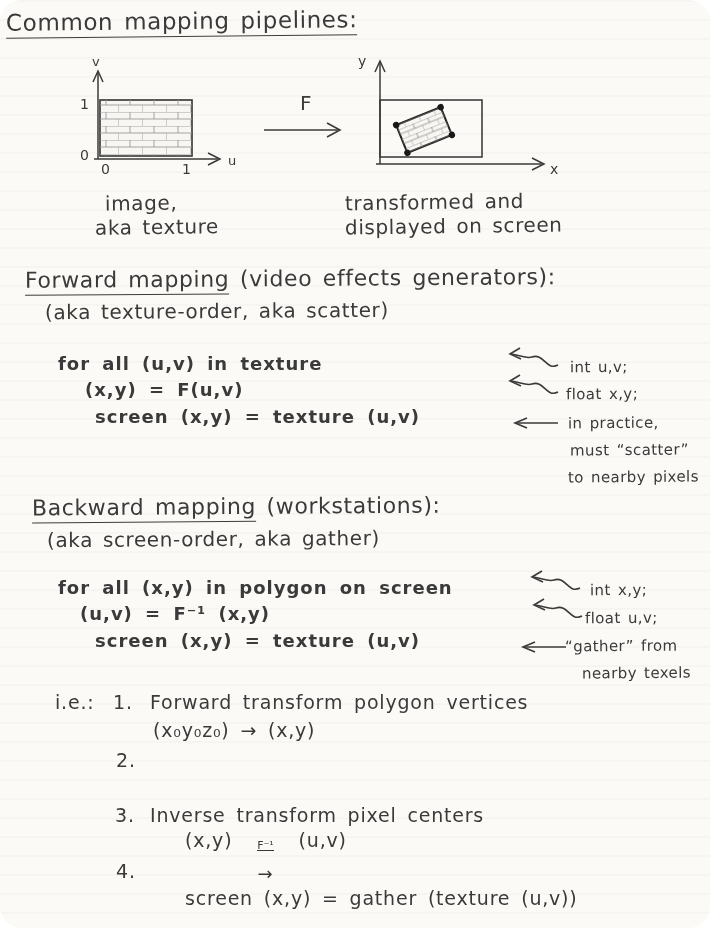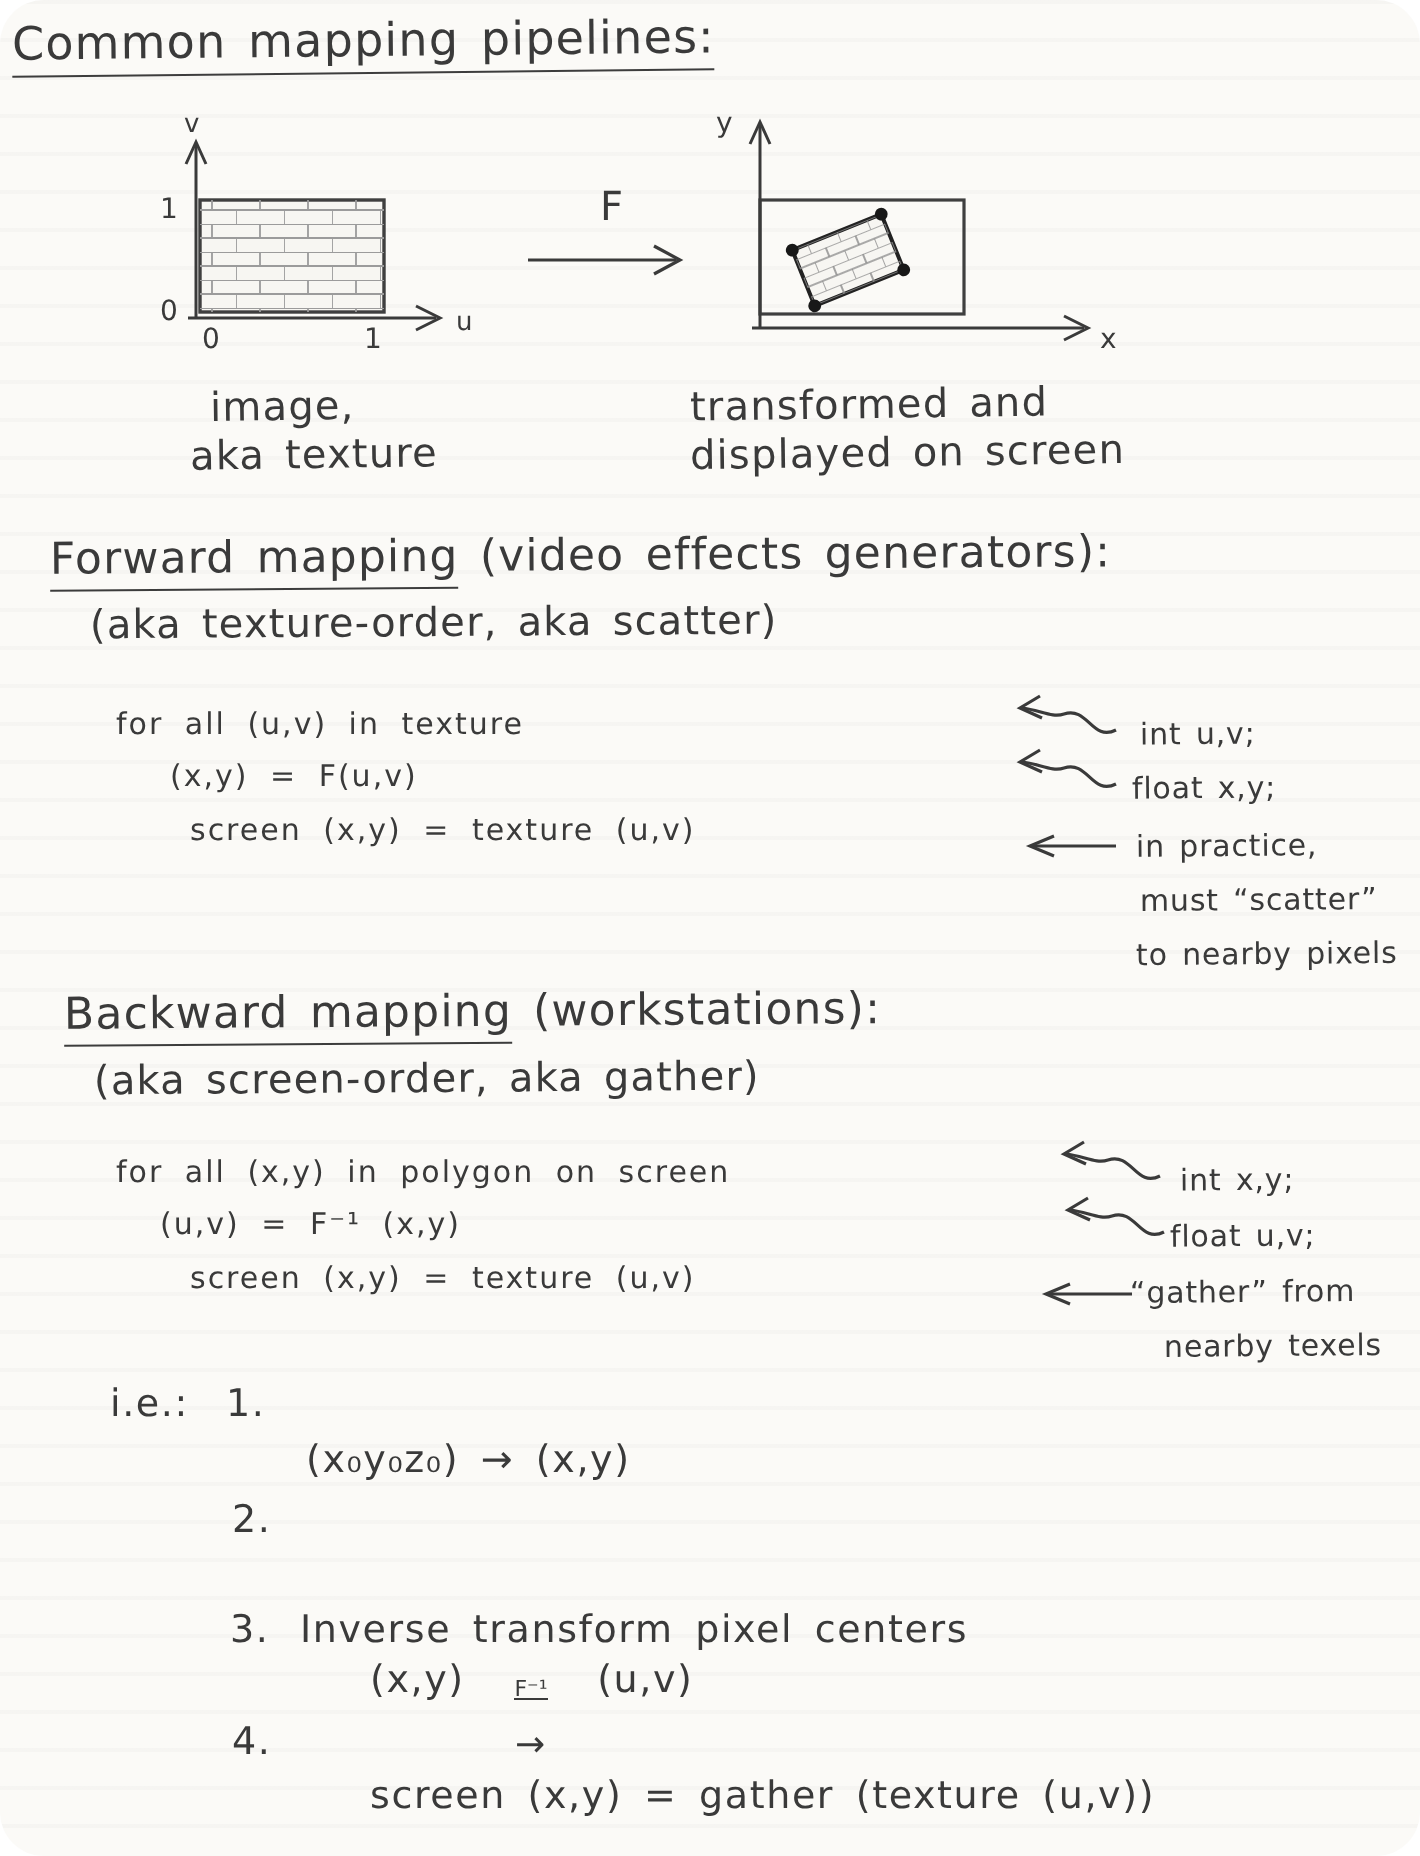--- a/index.html
+++ b/index.html
@@ -12,21 +12,21 @@
     color:#3a3a3a;
     border-radius:22px;
   }
   .abs{position:absolute;}
   .hw{letter-spacing:0.6px;word-spacing:3px;white-space:nowrap;}
   .title{font-size:23px;transform:rotate(-0.6deg);}
   .u{border-bottom:1.8px solid #3c3c3c;padding-bottom:2px;}
   .caption{font-size:20px;transform:rotate(-0.8deg);line-height:24px;}
   .heading{font-size:22px;transform:rotate(-0.4deg);}
   .subheading{font-size:20px;transform:rotate(-0.4deg);}
-  .code{font-size:15px;letter-spacing:1px;word-spacing:5px;}
+  .code{font-size:18px;letter-spacing:1px;word-spacing:5px;font-weight:bold;}
   .note{font-size:15px;letter-spacing:0.4px;word-spacing:2px;transform:rotate(-0.5deg);}
   .step{font-size:19px;letter-spacing:0.8px;word-spacing:4px;}
   svg{display:block;overflow:visible;}
   svg text{font-family:"DejaVu Sans", sans-serif;fill:#3a3a3a;}
   .arrow-stack{display:inline-flex;flex-direction:column;align-items:center;vertical-align:-2px;line-height:0.55;margin:0 14px;gap:18px;}
   .arrow-label{font-size:11px;letter-spacing:0;border-bottom:1px solid #3a3a3a;padding-bottom:1px;}
   .arrow-glyph{font-size:18px;}
 </style>
 </head>
 <body>
@@ -140,20 +140,21 @@
     <path d="M23,2 L11,7 L23,12" fill="none" stroke="#3a3a3a" stroke-width="1.6"></path>
   </svg>
   <div class="abs hw note" style="left:590px;top:581px">int x,y;</div>
   <div class="abs hw note" style="left:585px;top:609px">float u,v;</div>
   <div class="abs hw note" style="left:565px;top:637px">“gather” from</div>
   <div class="abs hw note" style="left:582px;top:664px">nearby texels</div>
 
   <div class="abs hw step" style="left:55px;top:691px">i.e.:</div>
 
   <div class="abs hw step" style="left:113px;top:691px">1.</div>
+  <div class="abs hw step" style="left:150px;top:691px">Forward transform polygon vertices</div>
   <div class="abs hw step" style="left:153px;top:719px">(x₀y₀z₀) → (x,y)</div>
 
   <div class="abs hw step" style="left:116px;top:749px">2.</div>
 
   <div class="abs hw step" style="left:115px;top:804px">3.</div>
   <div class="abs hw step" style="left:150px;top:804px">Inverse transform pixel centers</div>
   <div class="abs hw step" style="left:185px;top:829px">
     <span>(x,y)</span>
     <span class="arrow-stack">
       <span class="arrow-label">F⁻¹</span>

